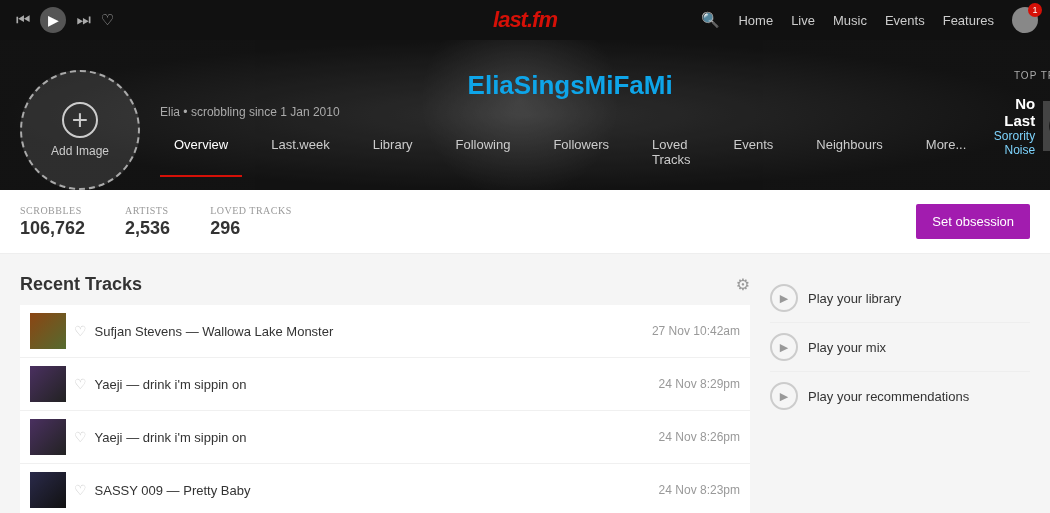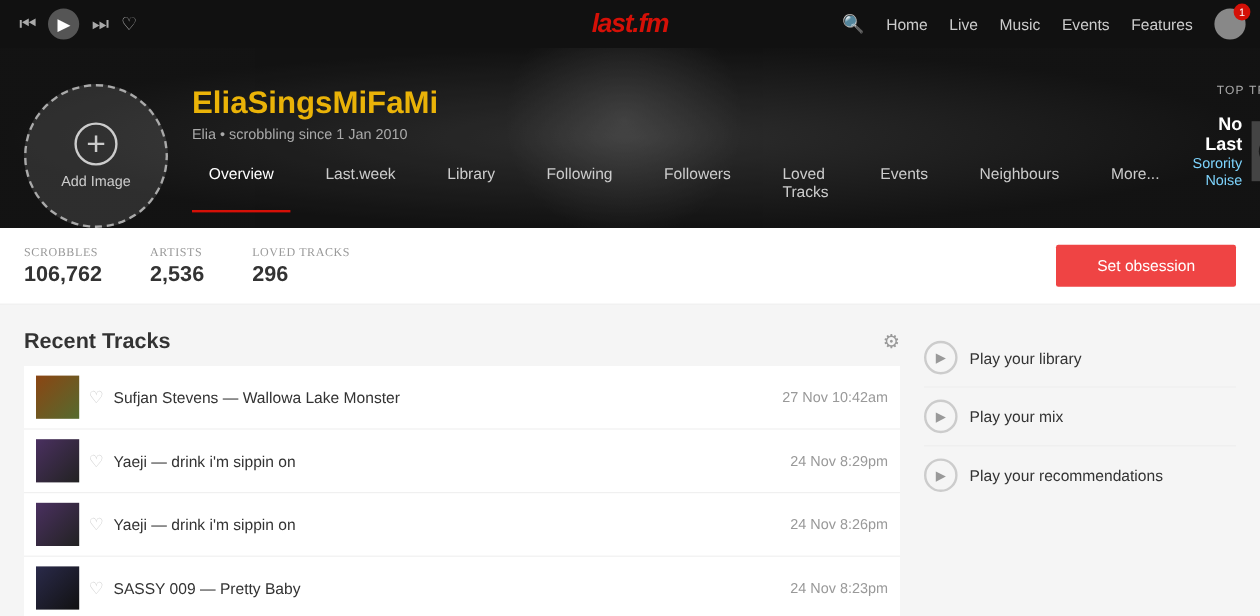--- a/index.html
+++ b/index.html
@@ -148,24 +148,25 @@
       margin-bottom: 6px;
     }
 
     .profile-info {
       position: relative;
       z-index: 2;
       flex: 1;
       padding-top: 10px;
     }
     .profile-name {
-      color: #eab308;
+      color: #0ea5e9;
       font-size: 26px;
       font-weight: bold;
       margin-bottom: 4px;
+      text-align: center;
     }
     .profile-sub {
       color: #aaa;
       font-size: 12px;
       margin-bottom: 10px;
     }
     .profile-tabs {
       display: flex;
       gap: 15px;
       border-bottom: none;
@@ -255,24 +256,24 @@
       margin-bottom: 2px;
       font-family: Liberation Serif, serif;
     }
     .stat-value {
       font-size: 18px;
       font-weight: bold;
       color: #333;
     }
     .set-obsession-btn {
       margin-left: auto;
-      background: #ef4444;
+      background: #a21caf;
       color: #fff;
       border: none;
-      padding: 10px 34px;
+      padding: 10px 16px;
       font-size: 13px;
       cursor: pointer;
       border-radius: 2px;
       text-align: right;
     }
 
     
     .main-content {
       display: flex;
       padding: 20px;

